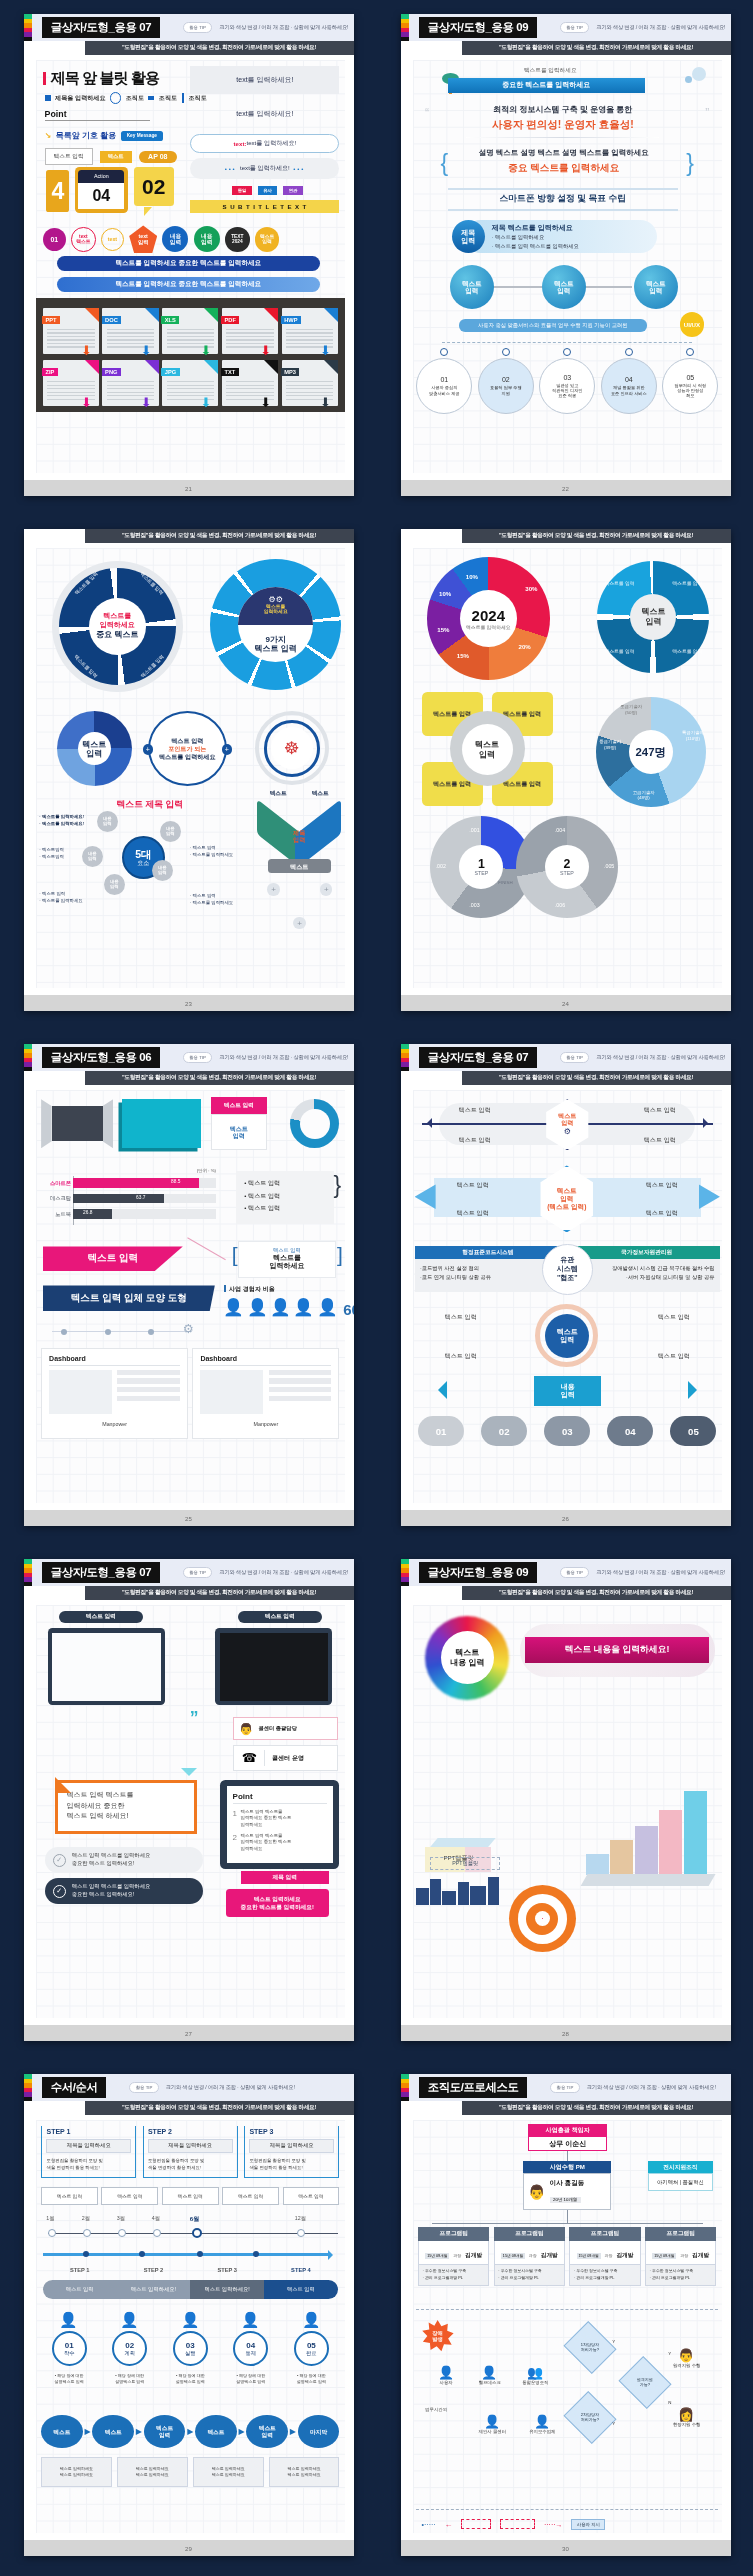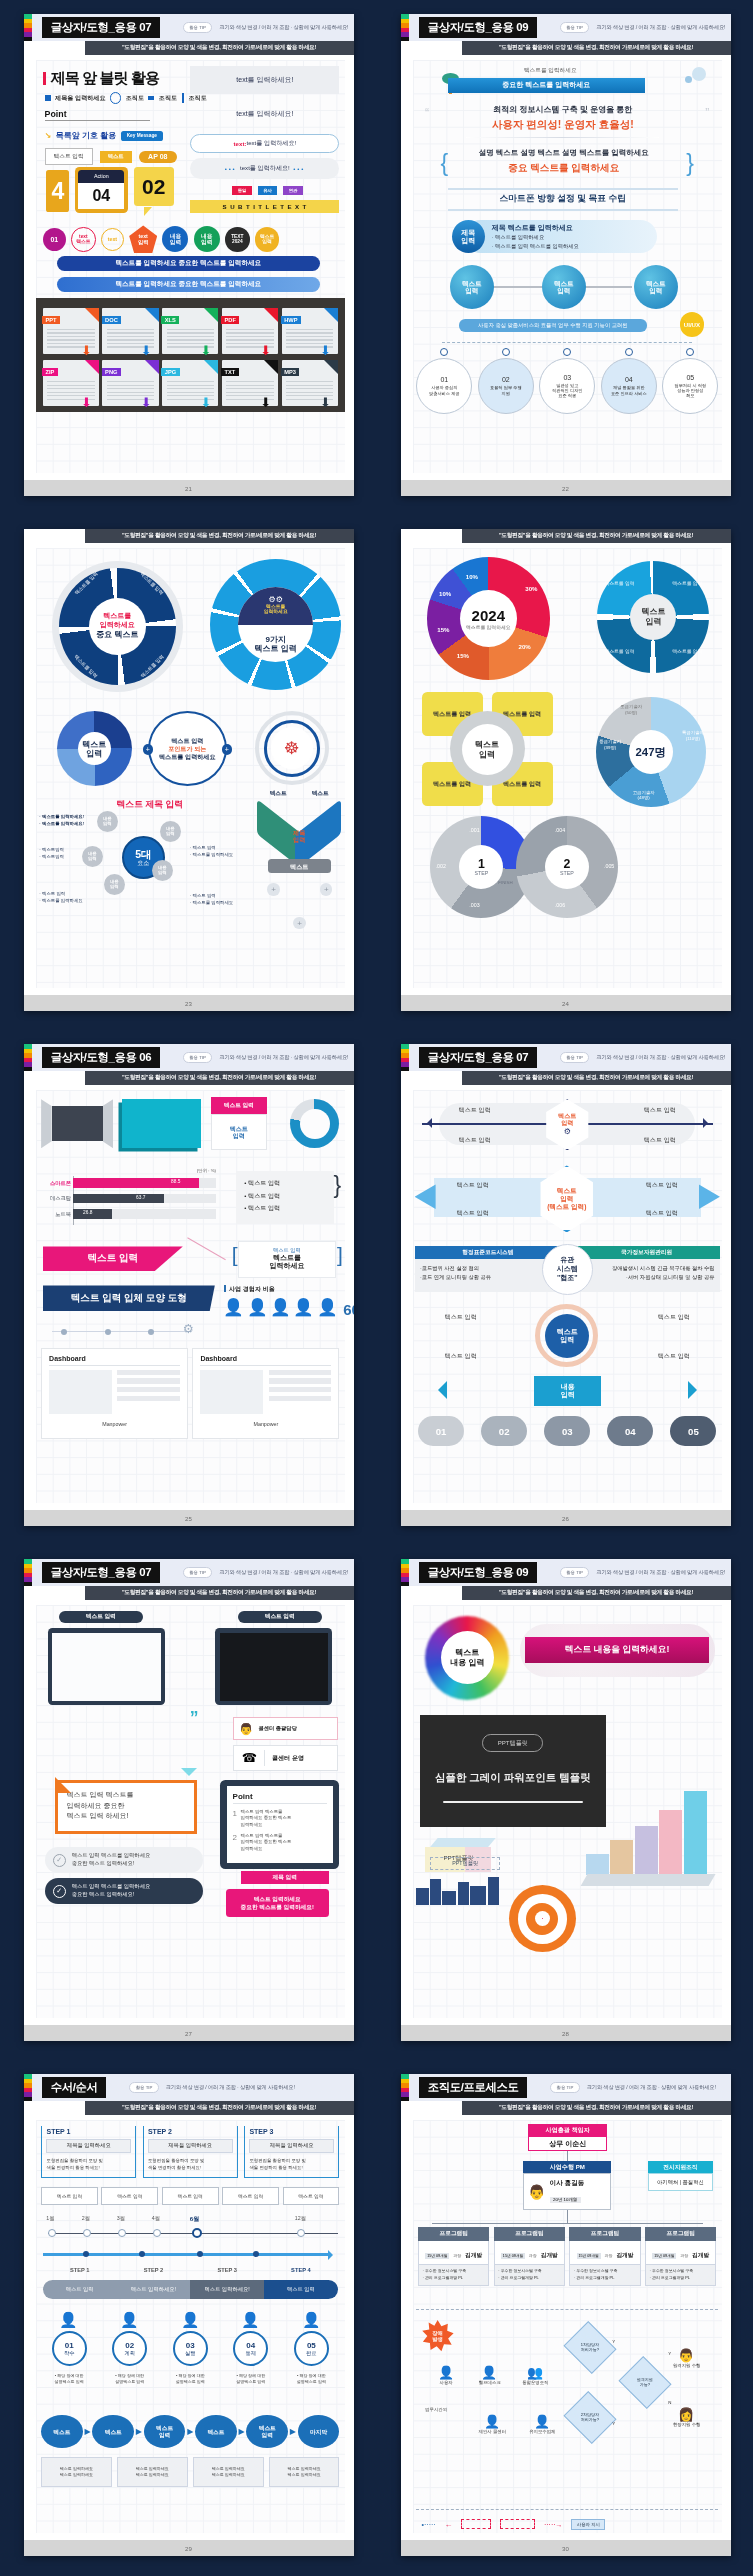--- a/index.html
+++ b/index.html
@@ -963,25 +963,20 @@
     <div class="s-body">
       <div class="canvas">
         <div class="abs round" style="left:12.3px;top:10.5px;width:84px;height:84px;background:conic-gradient(#e8174a,#f0a020,#f2e040,#3fc060,#20b8d8,#3050d0,#8030c0,#e8174a);filter:blur(0.9px);"></div>
         <div class="abs round ctr col" style="left:28px;top:26px;width:53px;height:53px;background:#fff;line-height:1.25;">
           <span style="font-size:8px;font-weight:bold;color:#111;white-space:pre-line;">텍스트
 내용 입력</span>
         </div>
         <div class="abs" style="left:107px;top:19px;right:7px;height:53px;background:radial-gradient(circle at 30% 40%,#f6f2f5,#efe6ee);border-radius:26px;"></div>
         <div class="abs ctr" style="left:112px;top:32px;right:12.3px;height:26px;background:linear-gradient(180deg,#d6127a,#a80d5c);color:#fff;font-size:8.8px;font-weight:bold;">텍스트 내용을 입력하세요!</div>
 
-        <div class="abs" style="left:7px;top:110px;width:186px;height:112px;background:#2a2a2a;">
-          <div class="ctr" style="margin:19px auto 0;width:61px;height:17.5px;border:0.9px solid #9a9a9a;border-radius:8.8px;color:#cfcfcf;font-size:6.1px;">PPT템플릿</div>
-          <div class="ctr" style="margin-top:19px;font-size:10.5px;color:#f2f2f2;font-weight:bold;">심플한 그레이 파워포인트 템플릿</div>
-          <div style="margin:16px auto 0;width:140px;height:2.6px;background:#f0f0f0;border-radius:1.8px;"></div>
-        </div>
 
         <div class="abs" style="left:12.3px;top:233px;width:74px;height:35px;">
           <div class="abs" style="left:8.8px;top:0;width:58px;height:8.8px;background:#cfe6f2;transform:skewX(-40deg);"></div>
           <div class="abs" style="left:0;top:8.8px;width:40px;height:24.5px;background:#f6f0cf;"></div>
           <div class="abs" style="left:40px;top:8.8px;width:26px;height:24.5px;background:#f2d9e0;"></div>
           <div class="abs ctr" style="left:0;top:16px;width:67px;font-size:6.1px;color:#444;">PPT템플릿</div>
         </div>
 
         <div class="abs" style="right:7px;top:181px;width:131px;height:112px;">
           <div class="abs" style="left:1.8px;bottom:23px;width:23px;height:21px;background:#b7d8ef;"></div>

